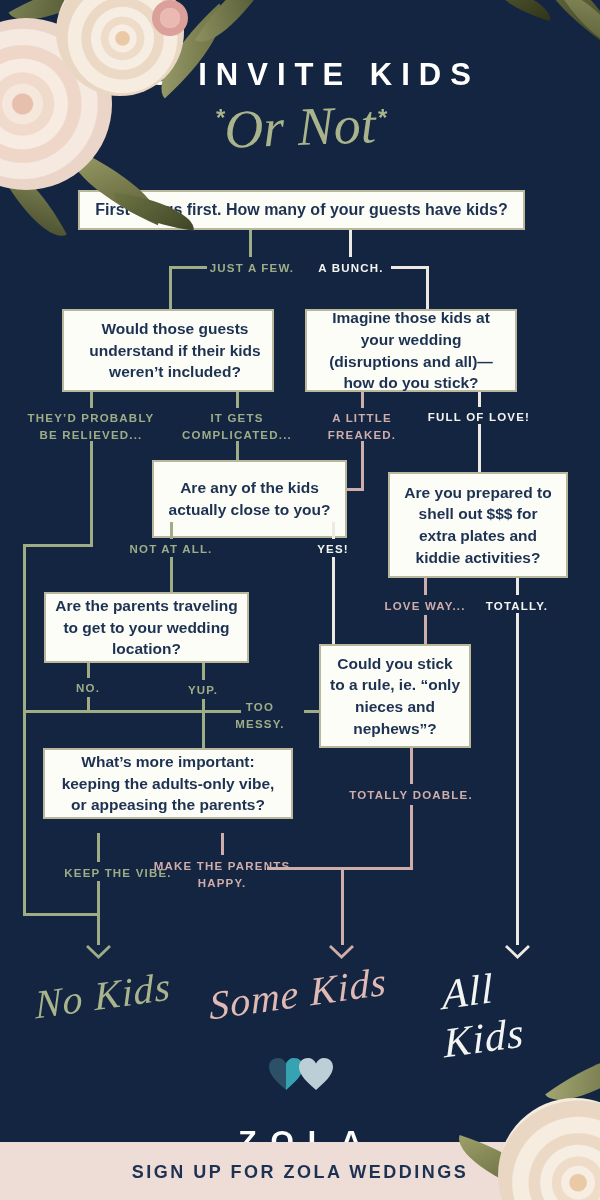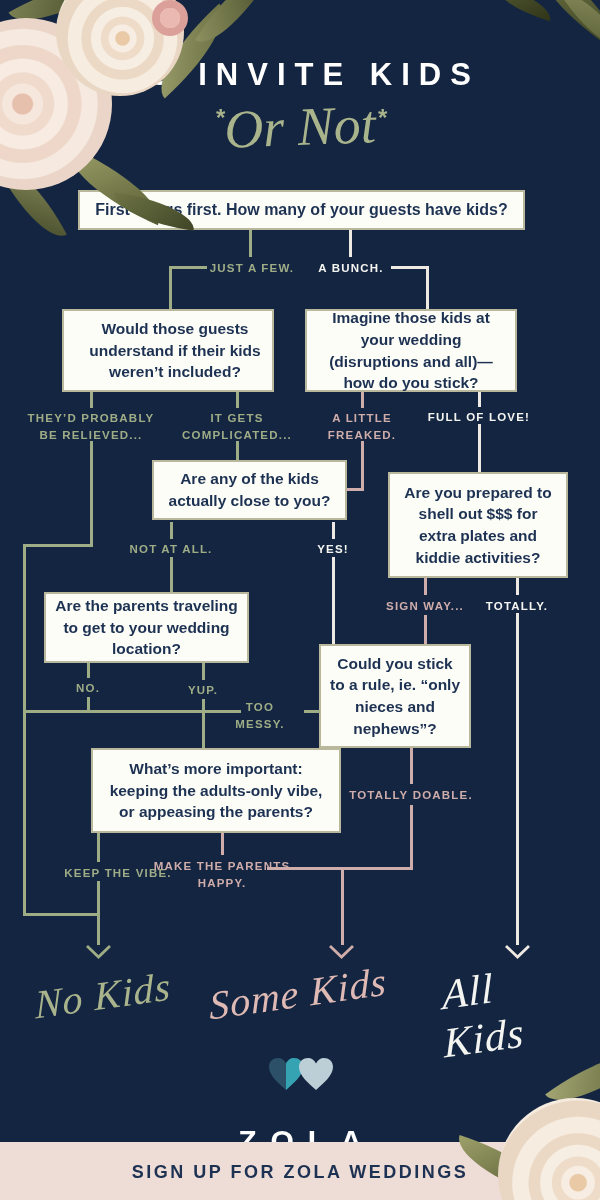--- a/index.html
+++ b/index.html
@@ -50,35 +50,35 @@
 <div class="stage">
 
   <div class="title-main">TO INVITE KIDS</div>
   <span class="title-star" style="left:216px;top:104px;">*</span>
   <div class="title-script">Or Not</div>
   <span class="title-star" style="left:378px;top:104px;">*</span>
 
   <div class="node" style="left:78px;top:190px;width:447px;height:40px;font-size:16px;">First things first. How many of your guests have kids?</div>
   <div class="node" style="left:62px;top:309px;width:212px;height:83px;padding-left:22px;">Would those guests understand if their kids weren’t included?</div>
   <div class="node" style="left:305px;top:309px;width:212px;height:83px;">Imagine those kids at your wedding (disruptions and all)—how do you stick?</div>
-  <div class="node" style="left:152px;top:460px;width:195px;height:60px;">Are any of the kids actually close to you?</div>
+  <div class="node" style="left:152px;top:460px;width:195px;height:78px;">Are any of the kids actually close to you?</div>
   <div class="node" style="left:388px;top:472px;width:180px;height:106px;">Are you prepared to shell out $$$ for extra plates and kiddie activities?</div>
   <div class="node" style="left:319px;top:644px;width:152px;height:104px;">Could you stick to a rule, ie. “only nieces and nephews”?</div>
   <div class="node" style="left:44px;top:592px;width:205px;height:71px;">Are the parents traveling to get to your wedding location?</div>
-  <div class="node" style="left:43px;top:748px;width:250px;height:85px;margin-left:48px;">What’s more important: keeping the adults-only vibe, or appeasing the parents?</div>
+  <div class="node" style="left:43px;top:748px;width:250px;height:71px;">What’s more important: keeping the adults-only vibe, or appeasing the parents?</div>
 
   <div class="lbl sage" style="left:252px;top:260px;">JUST A FEW.</div>
   <div class="lbl whitec" style="left:351px;top:260px;">A BUNCH.</div>
   <div class="lbl sage wrap" style="left:91px;top:410px;width:142px;">THEY’D PROBABLY BE RELIEVED...</div>
   <div class="lbl sage wrap" style="left:237px;top:410px;width:120px;">IT GETS COMPLICATED...</div>
   <div class="lbl pink wrap" style="left:362px;top:410px;width:80px;">A LITTLE FREAKED.</div>
   <div class="lbl whitec" style="left:479px;top:409px;">FULL OF LOVE!</div>
   <div class="lbl sage" style="left:171px;top:541px;">NOT AT ALL.</div>
   <div class="lbl whitec" style="left:333px;top:541px;">YES!</div>
-  <div class="lbl pink" style="left:425px;top:598px;">SIGN WAY...</div>
+  <div class="lbl pink" style="left:425px;top:598px;">LOVE WAY...</div>
   <div class="lbl whitec" style="left:517px;top:598px;">TOTALLY.</div>
   <div class="lbl sage" style="left:88px;top:680px;">NO.</div>
   <div class="lbl sage" style="left:203px;top:682px;">YUP.</div>
   <div class="lbl sage wrap" style="left:260px;top:699px;width:70px;">TOO MESSY.</div>
   <div class="lbl pink" style="left:411px;top:787px;">TOTALLY DOABLE.</div>
   <div class="lbl sage" style="left:98px;top:865px;margin-left:20px;">KEEP THE VIBE.</div>
   <div class="lbl pink wrap" style="left:222px;top:858px;width:140px;">MAKE THE PARENTS HAPPY.</div>
 
   <div class="vl bg-sage" style="left:249px;top:230px;height:27px;"></div>
   <div class="hl bg-sage" style="left:170px;top:266px;width:37px;"></div>

